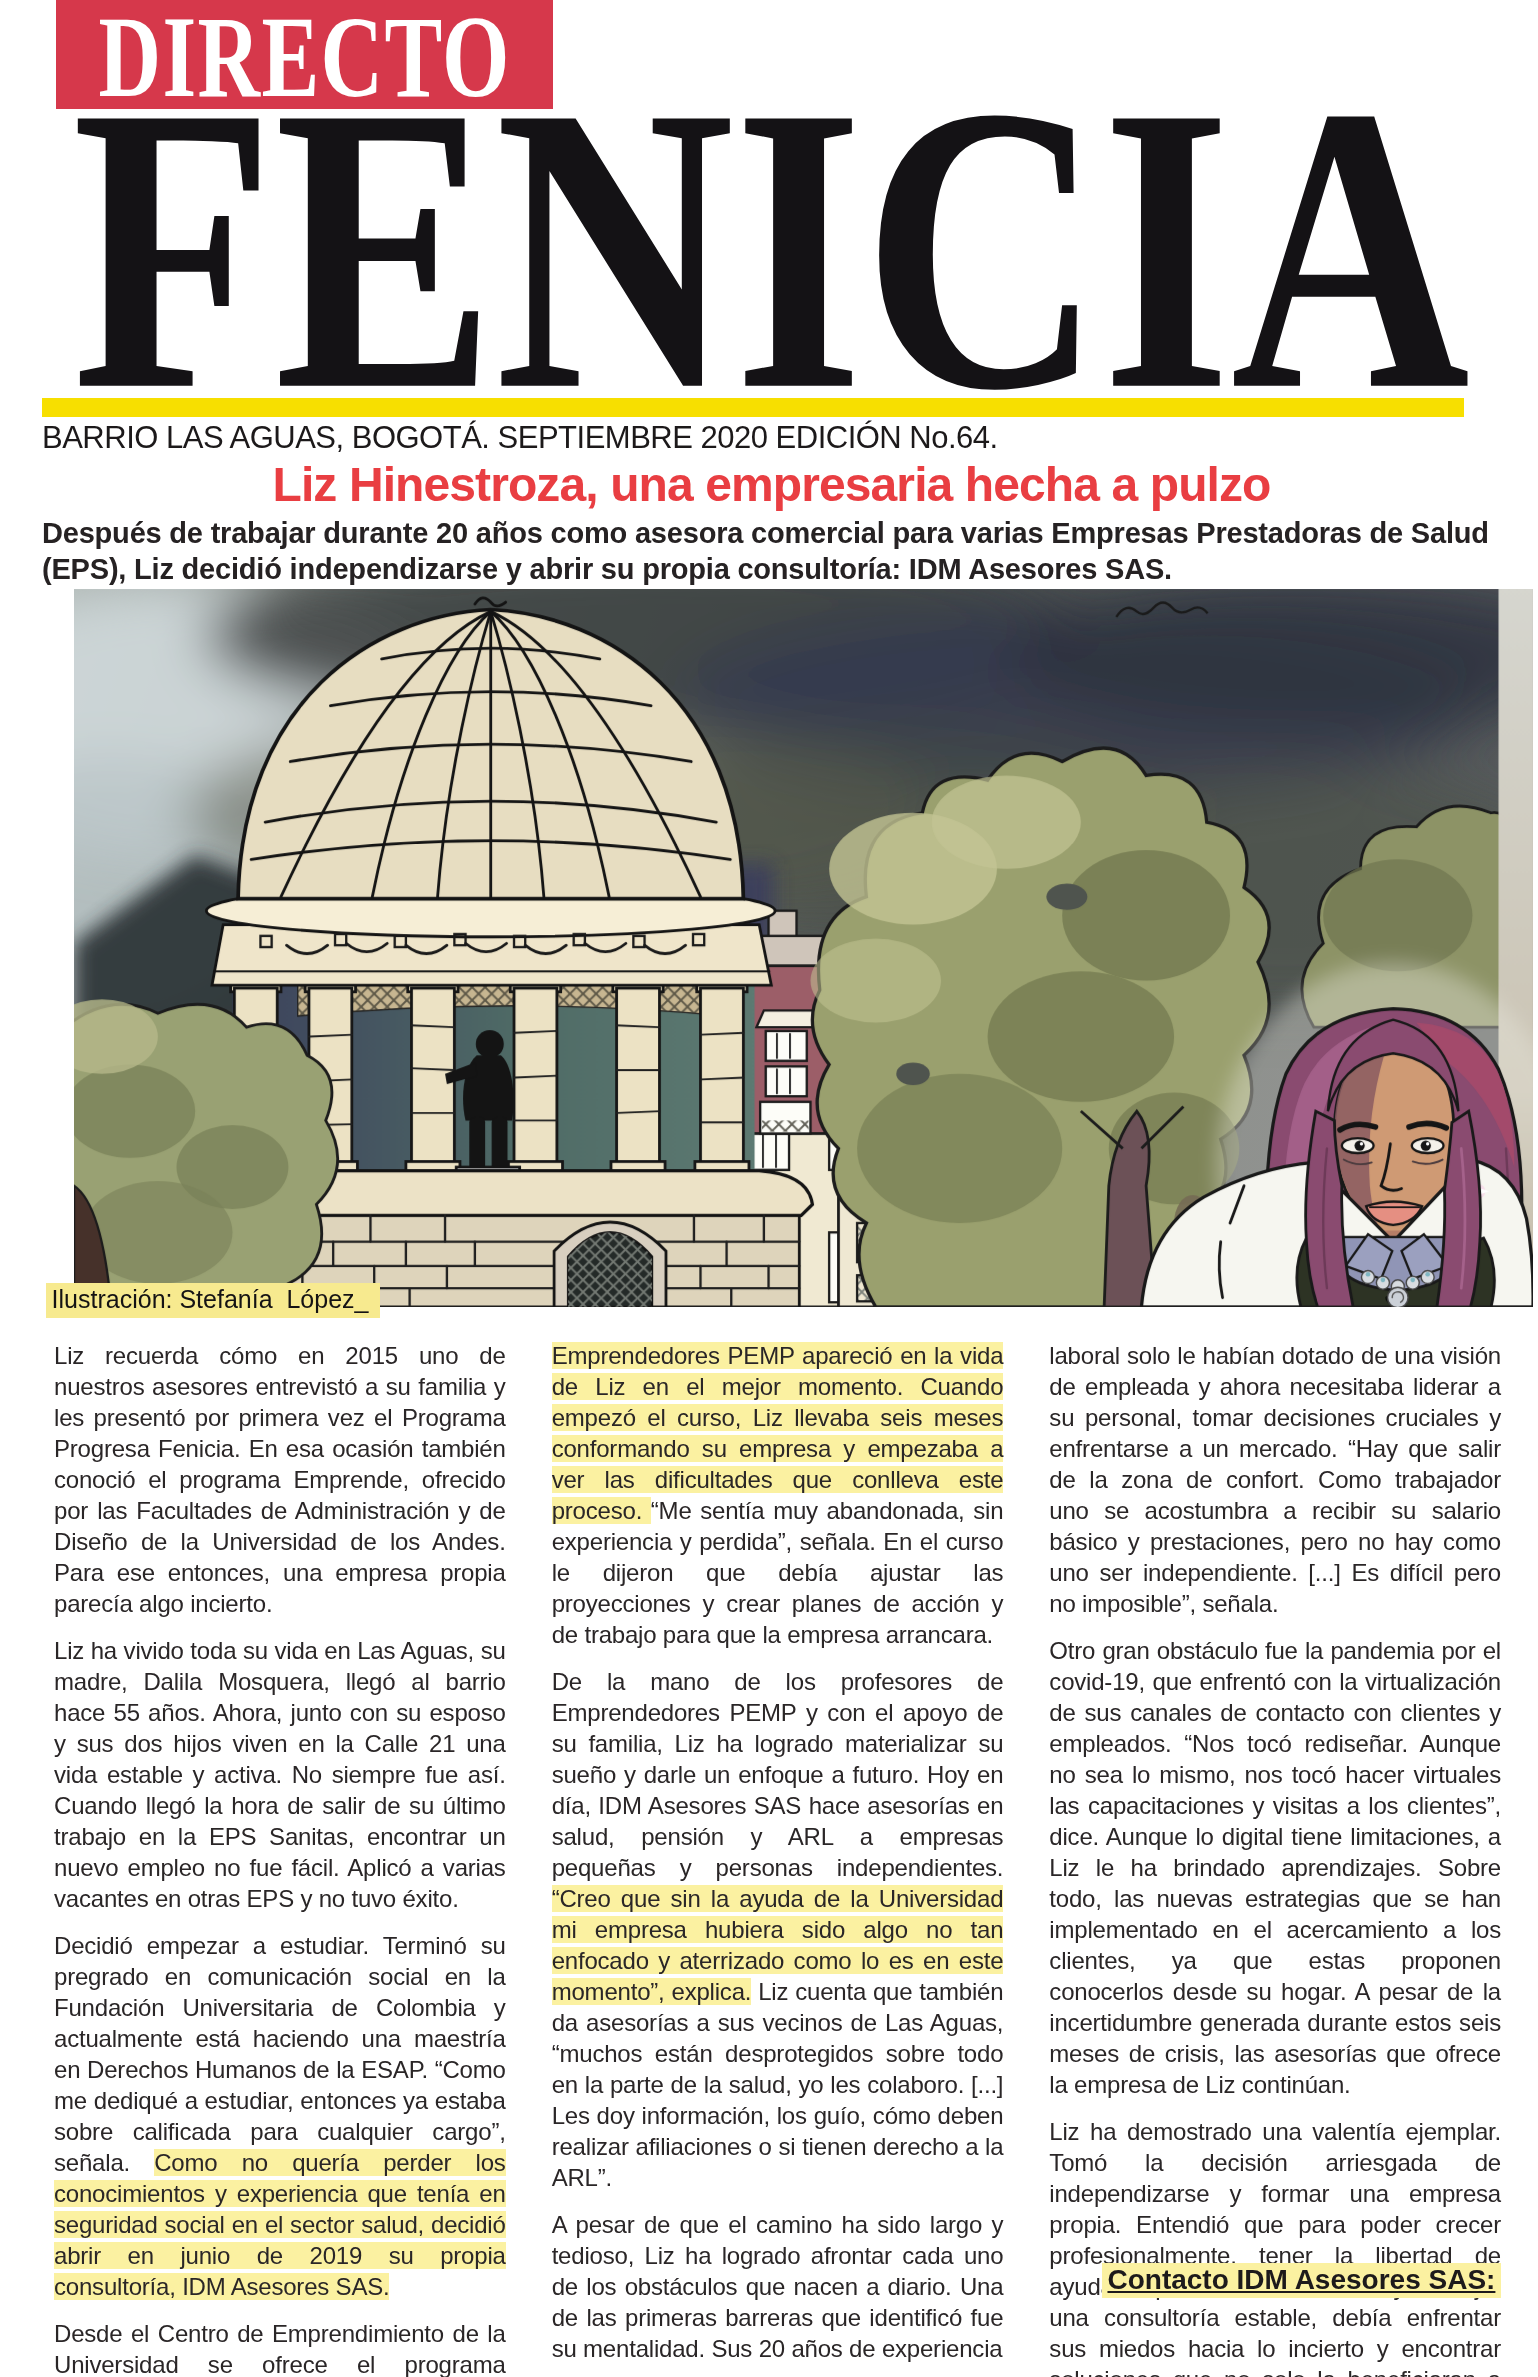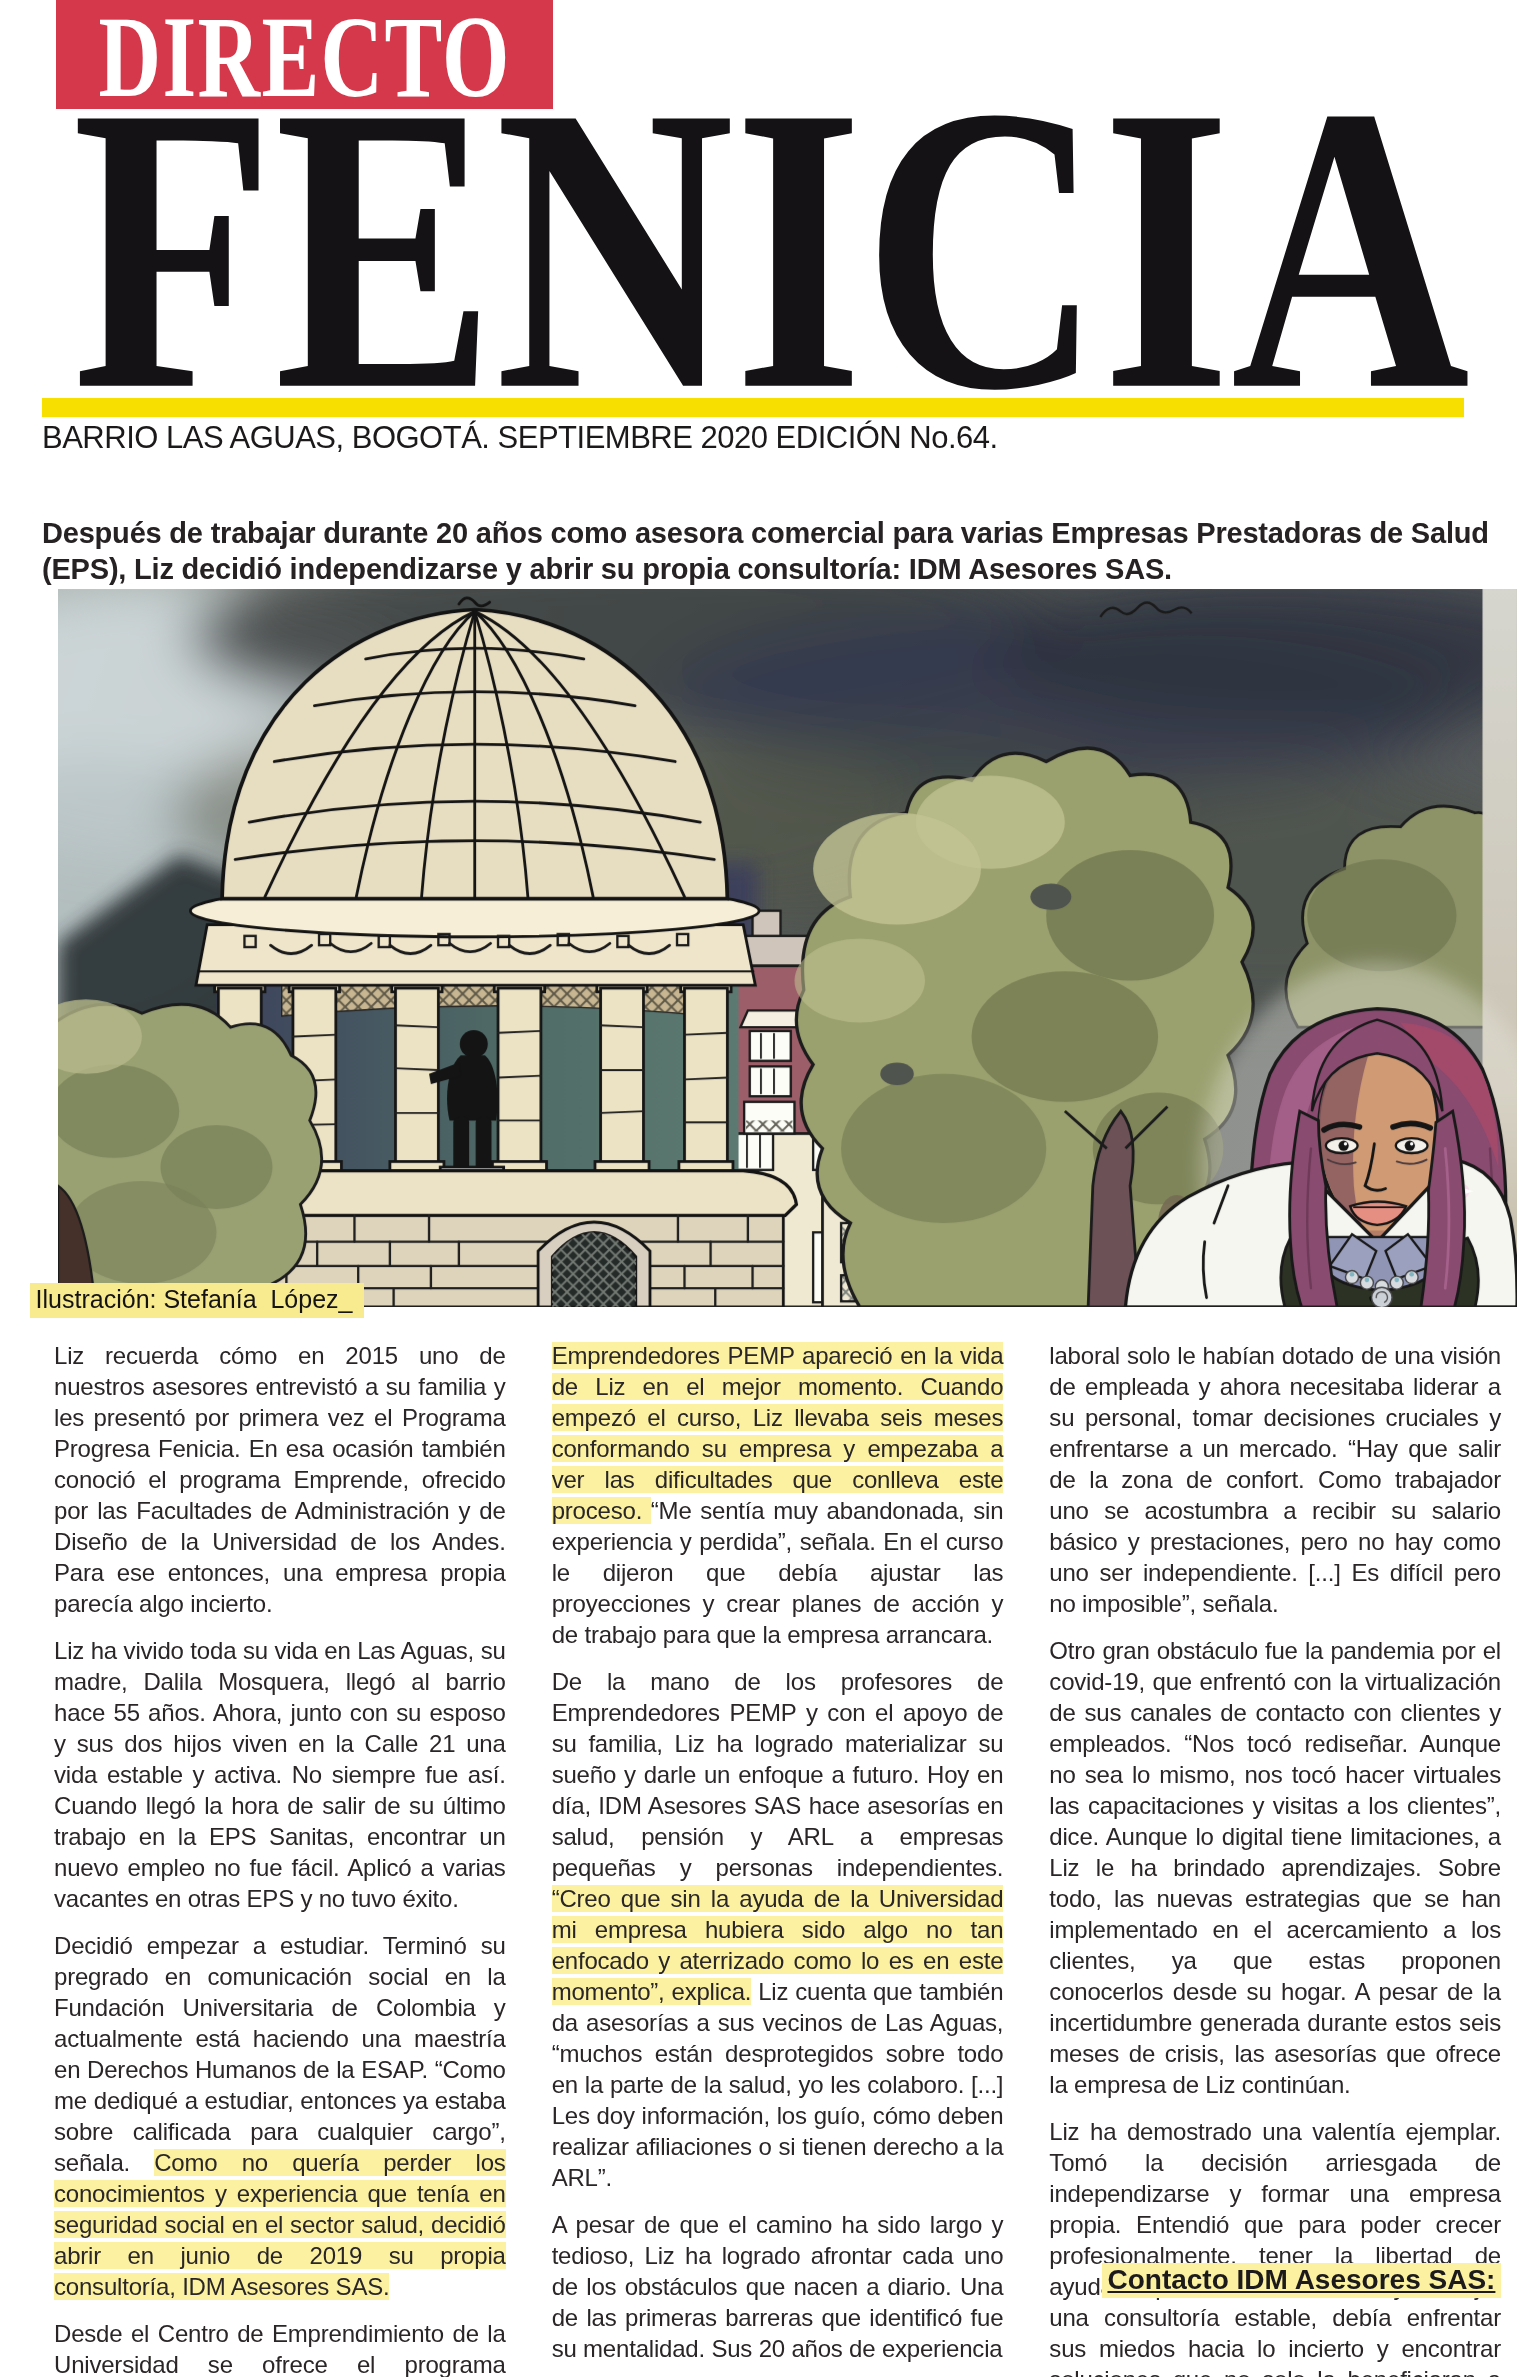--- a/index.html
+++ b/index.html
@@ -13,21 +13,21 @@
               color:#ffffff;letter-spacing:1.9px;white-space:nowrap;padding-top:3.7px;}
   .masthead-svg{position:absolute;left:42px;top:110px;}
   .rule-yellow{position:absolute;left:42px;top:398px;width:1422px;height:18.6px;background:var(--rule-yellow,#f7df00);}
   .dateline{position:absolute;left:42px;top:420px;width:1459px;text-align:left;
             font-size:31px;font-weight:400;letter-spacing:-0.5px;color:#1c191a;white-space:nowrap;}
   .headline{position:absolute;left:42px;top:457px;width:1459px;text-align:center;
             font-size:48px;font-weight:bold;letter-spacing:-0.9px;color:var(--headline-red,#e93e42);white-space:nowrap;}
   .lede{position:absolute;left:42px;top:515px;width:1459px;font-size:29px;line-height:36px;
         font-weight:bold;color:#262223;letter-spacing:-0.2px;}
   
-  .illo{position:absolute;left:30px;top:589px;width:1459px;height:646px;padding-left:28px;}
+  .illo{position:absolute;left:46px;top:589px;width:1459px;height:646px;padding-left:28px;}
   .illo svg{display:block;}
   .illo-caption{position:absolute;left:0;top:694px;background:var(--caption-yellow,#f7ea8f);
         font-size:25px;font-weight:400;color:#151314;padding:1.9px 11.2px 3.7px 5.6px;white-space:pre;}
   
   .columns{position:absolute;left:42px;top:1340px;width:1459px;
            display:grid;grid-template-columns:repeat(3,1fr);column-gap:34px;}
   .col p{margin:0 0 16px 12px;font-size:24px;line-height:31px;text-align:justify;
          letter-spacing:-0.2px;color:var(--text,#2a2627);}
   .hl{background:var(--highlight-yellow,#fbf1a1);}
   .contact{position:absolute;right:37px;top:2260px;text-align:right;font-weight:bold;
@@ -43,20 +43,21 @@
     <span>DIRECTO</span>
   </div>
 
   <svg class="masthead-svg" width="1459" height="287" viewBox="0 0 1565 308">
     <text x="782" y="296" text-anchor="middle" font-family="Liberation Serif, serif" font-weight="bold" font-size="438" fill="#141215" textLength="1500" lengthAdjust="spacingAndGlyphs">FENICIA</text>
   </svg>
 
   <div class="rule-yellow"></div>
 
   <div class="dateline">BARRIO LAS AGUAS, BOGOTÁ. SEPTIEMBRE 2020 EDICIÓN No.64.</div>
+  <div class="headline">Liz Hinestroza, una empresaria hecha a pulzo</div>
   <div class="lede">Después de trabajar durante 20 años como asesora comercial para varias Empresas Prestadoras de Salud (EPS), Liz decidió independizarse y abrir su propia consultoría: IDM Asesores SAS.</div>
 
   <div class="illo">
     <svg width="1459" height="718" viewBox="0 0 1565 770">
       <defs>
         <filter id="soft" x="-40%" y="-40%" width="180%" height="180%">
             <feGaussianBlur stdDeviation="28"></feGaussianBlur>
           </filter>
         <filter id="soft2" x="-40%" y="-40%" width="180%" height="180%">
             <feGaussianBlur stdDeviation="10"></feGaussianBlur>

